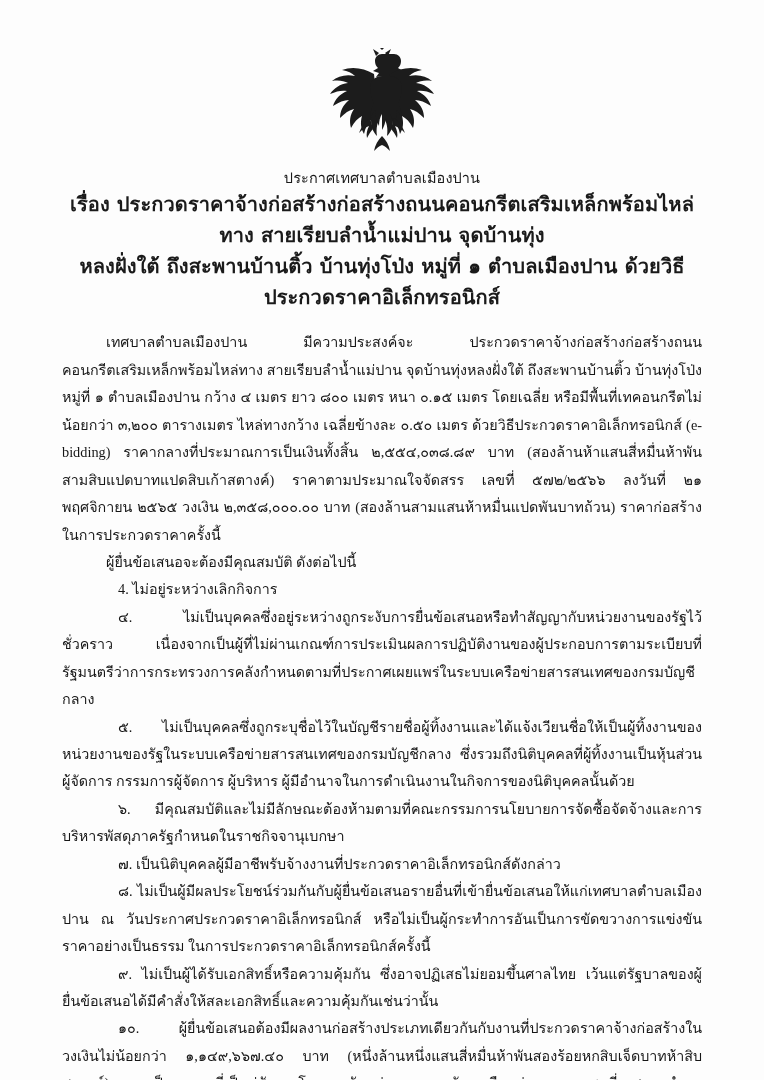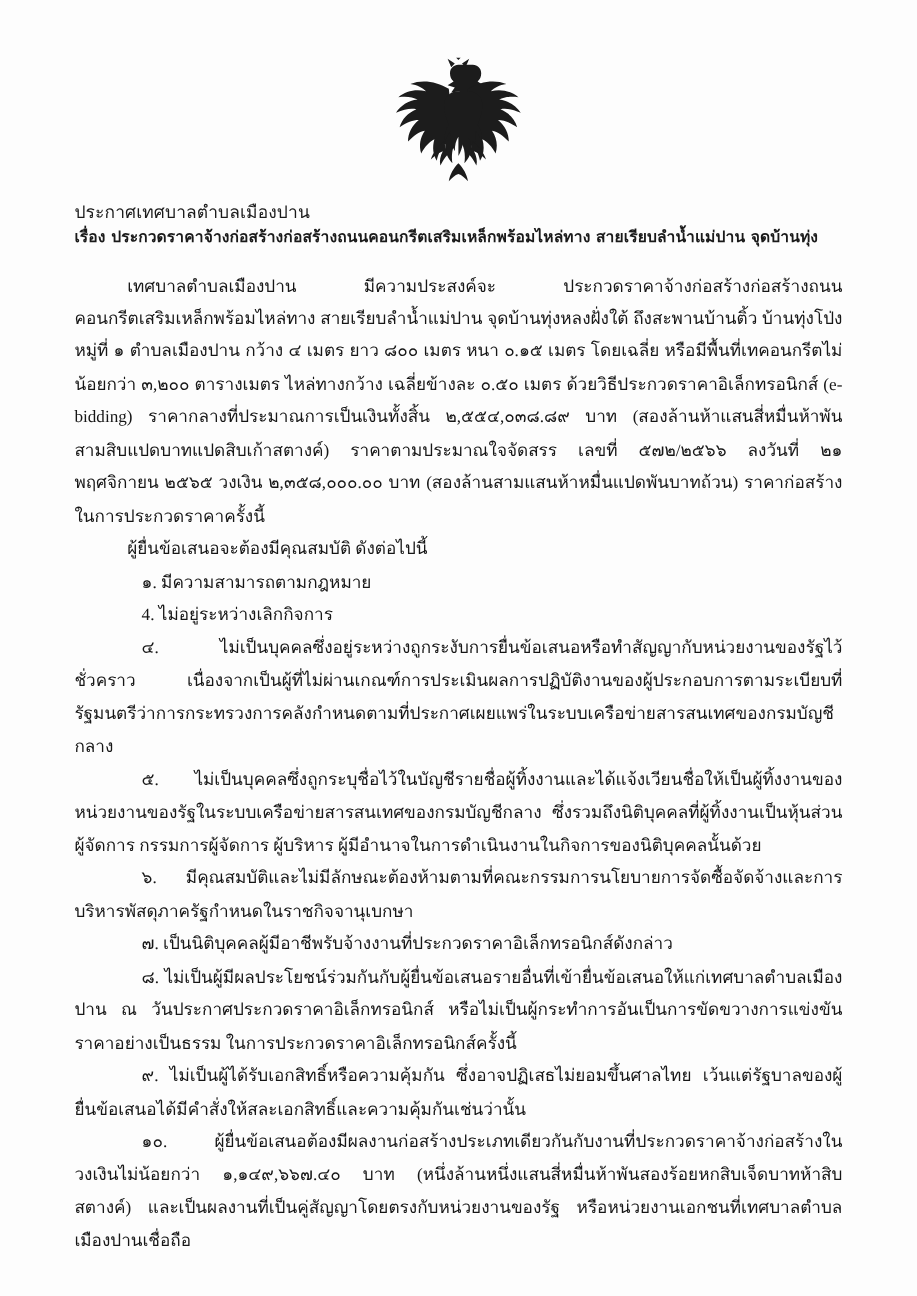--- a/index.html
+++ b/index.html
@@ -31,30 +31,31 @@
     height: 115px;
     margin-top: 18px;
   }
   .emblem {
     width: 120px;
     height: 110px;
     display: block;
   }
   
   .doc-head {
+    text-align: center;
     line-height: 1.55;
     margin-top: 4px;
   }
   .doc-head .line {
     font-size: 14.5px;
     letter-spacing: 0.1px;
   }
   .doc-head .l1 { font-size: 14.5px; }
   .doc-head .l2,
-  .doc-head .l3 { font-weight: bold; font-size: 13px; }
+  .doc-head .l3 { font-weight: bold; font-size: 20px; }
   .doc-head .l4 { font-size: 14.2px; }
   
   .body-text {
     margin-top: 16px;
     font-size: 14.3px;
     line-height: 1.92;
     text-align: justify;
     text-justify: inter-word;
     color: #161616;
   }
@@ -92,26 +93,26 @@
         <path d="M72 70 c5 4 9 9 11 15 c-4 -4 -7 -6 -10 -7 c2 4 3 8 2 12 c-2 -4 -4 -7 -6 -9 z"></path>
 
         <path d="M60 88 c-4 4 -7 9 -8 15 c3 -3 5 -5 8 -6 c3 1 5 3 8 6 c-1 -6 -4 -11 -8 -15 z"></path>
       </g>
     </svg>
   </div>
 
   <div class="doc-head">
     <div class="line l1">ประกาศเทศบาลตำบลเมืองปาน</div>
     <div class="line l2">เรื่อง ประกวดราคาจ้างก่อสร้างก่อสร้างถนนคอนกรีตเสริมเหล็กพร้อมไหล่ทาง สายเรียบลำน้ำแม่ปาน จุดบ้านทุ่ง</div>
+    <div class="line l3">หลงฝั่งใต้ ถึงสะพานบ้านติ้ว บ้านทุ่งโป่ง หมู่ที่ ๑ ตำบลเมืองปาน ด้วยวิธีประกวดราคาอิเล็กทรอนิกส์</div>
   </div>
 
   <div class="body-text">
     <p class="para indent">เทศบาลตำบลเมืองปาน มีความประสงค์จะ ประกวดราคาจ้างก่อสร้างก่อสร้างถนนคอนกรีตเสริมเหล็กพร้อมไหล่ทาง สายเรียบลำน้ำแม่ปาน จุดบ้านทุ่งหลงฝั่งใต้ ถึงสะพานบ้านติ้ว บ้านทุ่งโป่ง หมู่ที่ ๑ ตำบลเมืองปาน กว้าง ๔ เมตร ยาว ๘๐๐ เมตร หนา ๐.๑๕ เมตร โดยเฉลี่ย หรือมีพื้นที่เทคอนกรีตไม่น้อยกว่า ๓,๒๐๐ ตารางเมตร ไหล่ทางกว้าง เฉลี่ยข้างละ ๐.๕๐ เมตร ด้วยวิธีประกวดราคาอิเล็กทรอนิกส์ (e-bidding) ราคากลางที่ประมาณการเป็นเงินทั้งสิ้น ๒,๕๕๔,๐๓๘.๘๙ บาท (สองล้านห้าแสนสี่หมื่นห้าพันสามสิบแปดบาทแปดสิบเก้าสตางค์) ราคาตามประมาณใจจัดสรร เลขที่ ๕๗๒/๒๕๖๖ ลงวันที่ ๒๑ พฤศจิกายน ๒๕๖๕ วงเงิน ๒,๓๕๘,๐๐๐.๐๐ บาท (สองล้านสามแสนห้าหมื่นแปดพันบาทถ้วน) ราคาก่อสร้างในการประกวดราคาครั้งนี้</p>
     <p class="para indent">ผู้ยื่นข้อเสนอจะต้องมีคุณสมบัติ ดังต่อไปนี้</p>
-    <p class="para list-item">๑. มีความสามารถตามกฎหมาย</p>
     <p class="para list-item">4. ไม่อยู่ระหว่างเลิกกิจการ</p>
     <p class="para list-item">๔. ไม่เป็นบุคคลซึ่งอยู่ระหว่างถูกระงับการยื่นข้อเสนอหรือทำสัญญากับหน่วยงานของรัฐไว้ชั่วคราว เนื่องจากเป็นผู้ที่ไม่ผ่านเกณฑ์การประเมินผลการปฏิบัติงานของผู้ประกอบการตามระเบียบที่รัฐมนตรีว่าการกระทรวงการคลังกำหนดตามที่ประกาศเผยแพร่ในระบบเครือข่ายสารสนเทศของกรมบัญชีกลาง</p>
     <p class="para list-item">๕. ไม่เป็นบุคคลซึ่งถูกระบุชื่อไว้ในบัญชีรายชื่อผู้ทิ้งงานและได้แจ้งเวียนชื่อให้เป็นผู้ทิ้งงานของหน่วยงานของรัฐในระบบเครือข่ายสารสนเทศของกรมบัญชีกลาง ซึ่งรวมถึงนิติบุคคลที่ผู้ทิ้งงานเป็นหุ้นส่วนผู้จัดการ กรรมการผู้จัดการ ผู้บริหาร ผู้มีอำนาจในการดำเนินงานในกิจการของนิติบุคคลนั้นด้วย</p>
     <p class="para list-item">๖. มีคุณสมบัติและไม่มีลักษณะต้องห้ามตามที่คณะกรรมการนโยบายการจัดซื้อจัดจ้างและการบริหารพัสดุภาครัฐกำหนดในราชกิจจานุเบกษา</p>
     <p class="para list-item">๗. เป็นนิติบุคคลผู้มีอาชีพรับจ้างงานที่ประกวดราคาอิเล็กทรอนิกส์ดังกล่าว</p>
     <p class="para list-item">๘. ไม่เป็นผู้มีผลประโยชน์ร่วมกันกับผู้ยื่นข้อเสนอรายอื่นที่เข้ายื่นข้อเสนอให้แก่เทศบาลตำบลเมืองปาน ณ วันประกาศประกวดราคาอิเล็กทรอนิกส์ หรือไม่เป็นผู้กระทำการอันเป็นการขัดขวางการแข่งขันราคาอย่างเป็นธรรม ในการประกวดราคาอิเล็กทรอนิกส์ครั้งนี้</p>
     <p class="para list-item">๙. ไม่เป็นผู้ได้รับเอกสิทธิ์หรือความคุ้มกัน ซึ่งอาจปฏิเสธไม่ยอมขึ้นศาลไทย เว้นแต่รัฐบาลของผู้ยื่นข้อเสนอได้มีคำสั่งให้สละเอกสิทธิ์และความคุ้มกันเช่นว่านั้น</p>
     <p class="para list-item">๑๐. ผู้ยื่นข้อเสนอต้องมีผลงานก่อสร้างประเภทเดียวกันกับงานที่ประกวดราคาจ้างก่อสร้างในวงเงินไม่น้อยกว่า ๑,๑๔๙,๖๖๗.๔๐ บาท (หนึ่งล้านหนึ่งแสนสี่หมื่นห้าพันสองร้อยหกสิบเจ็ดบาทห้าสิบสตางค์) และเป็นผลงานที่เป็นคู่สัญญาโดยตรงกับหน่วยงานของรัฐ หรือหน่วยงานเอกชนที่เทศบาลตำบลเมืองปานเชื่อถือ</p>
   </div>
 

